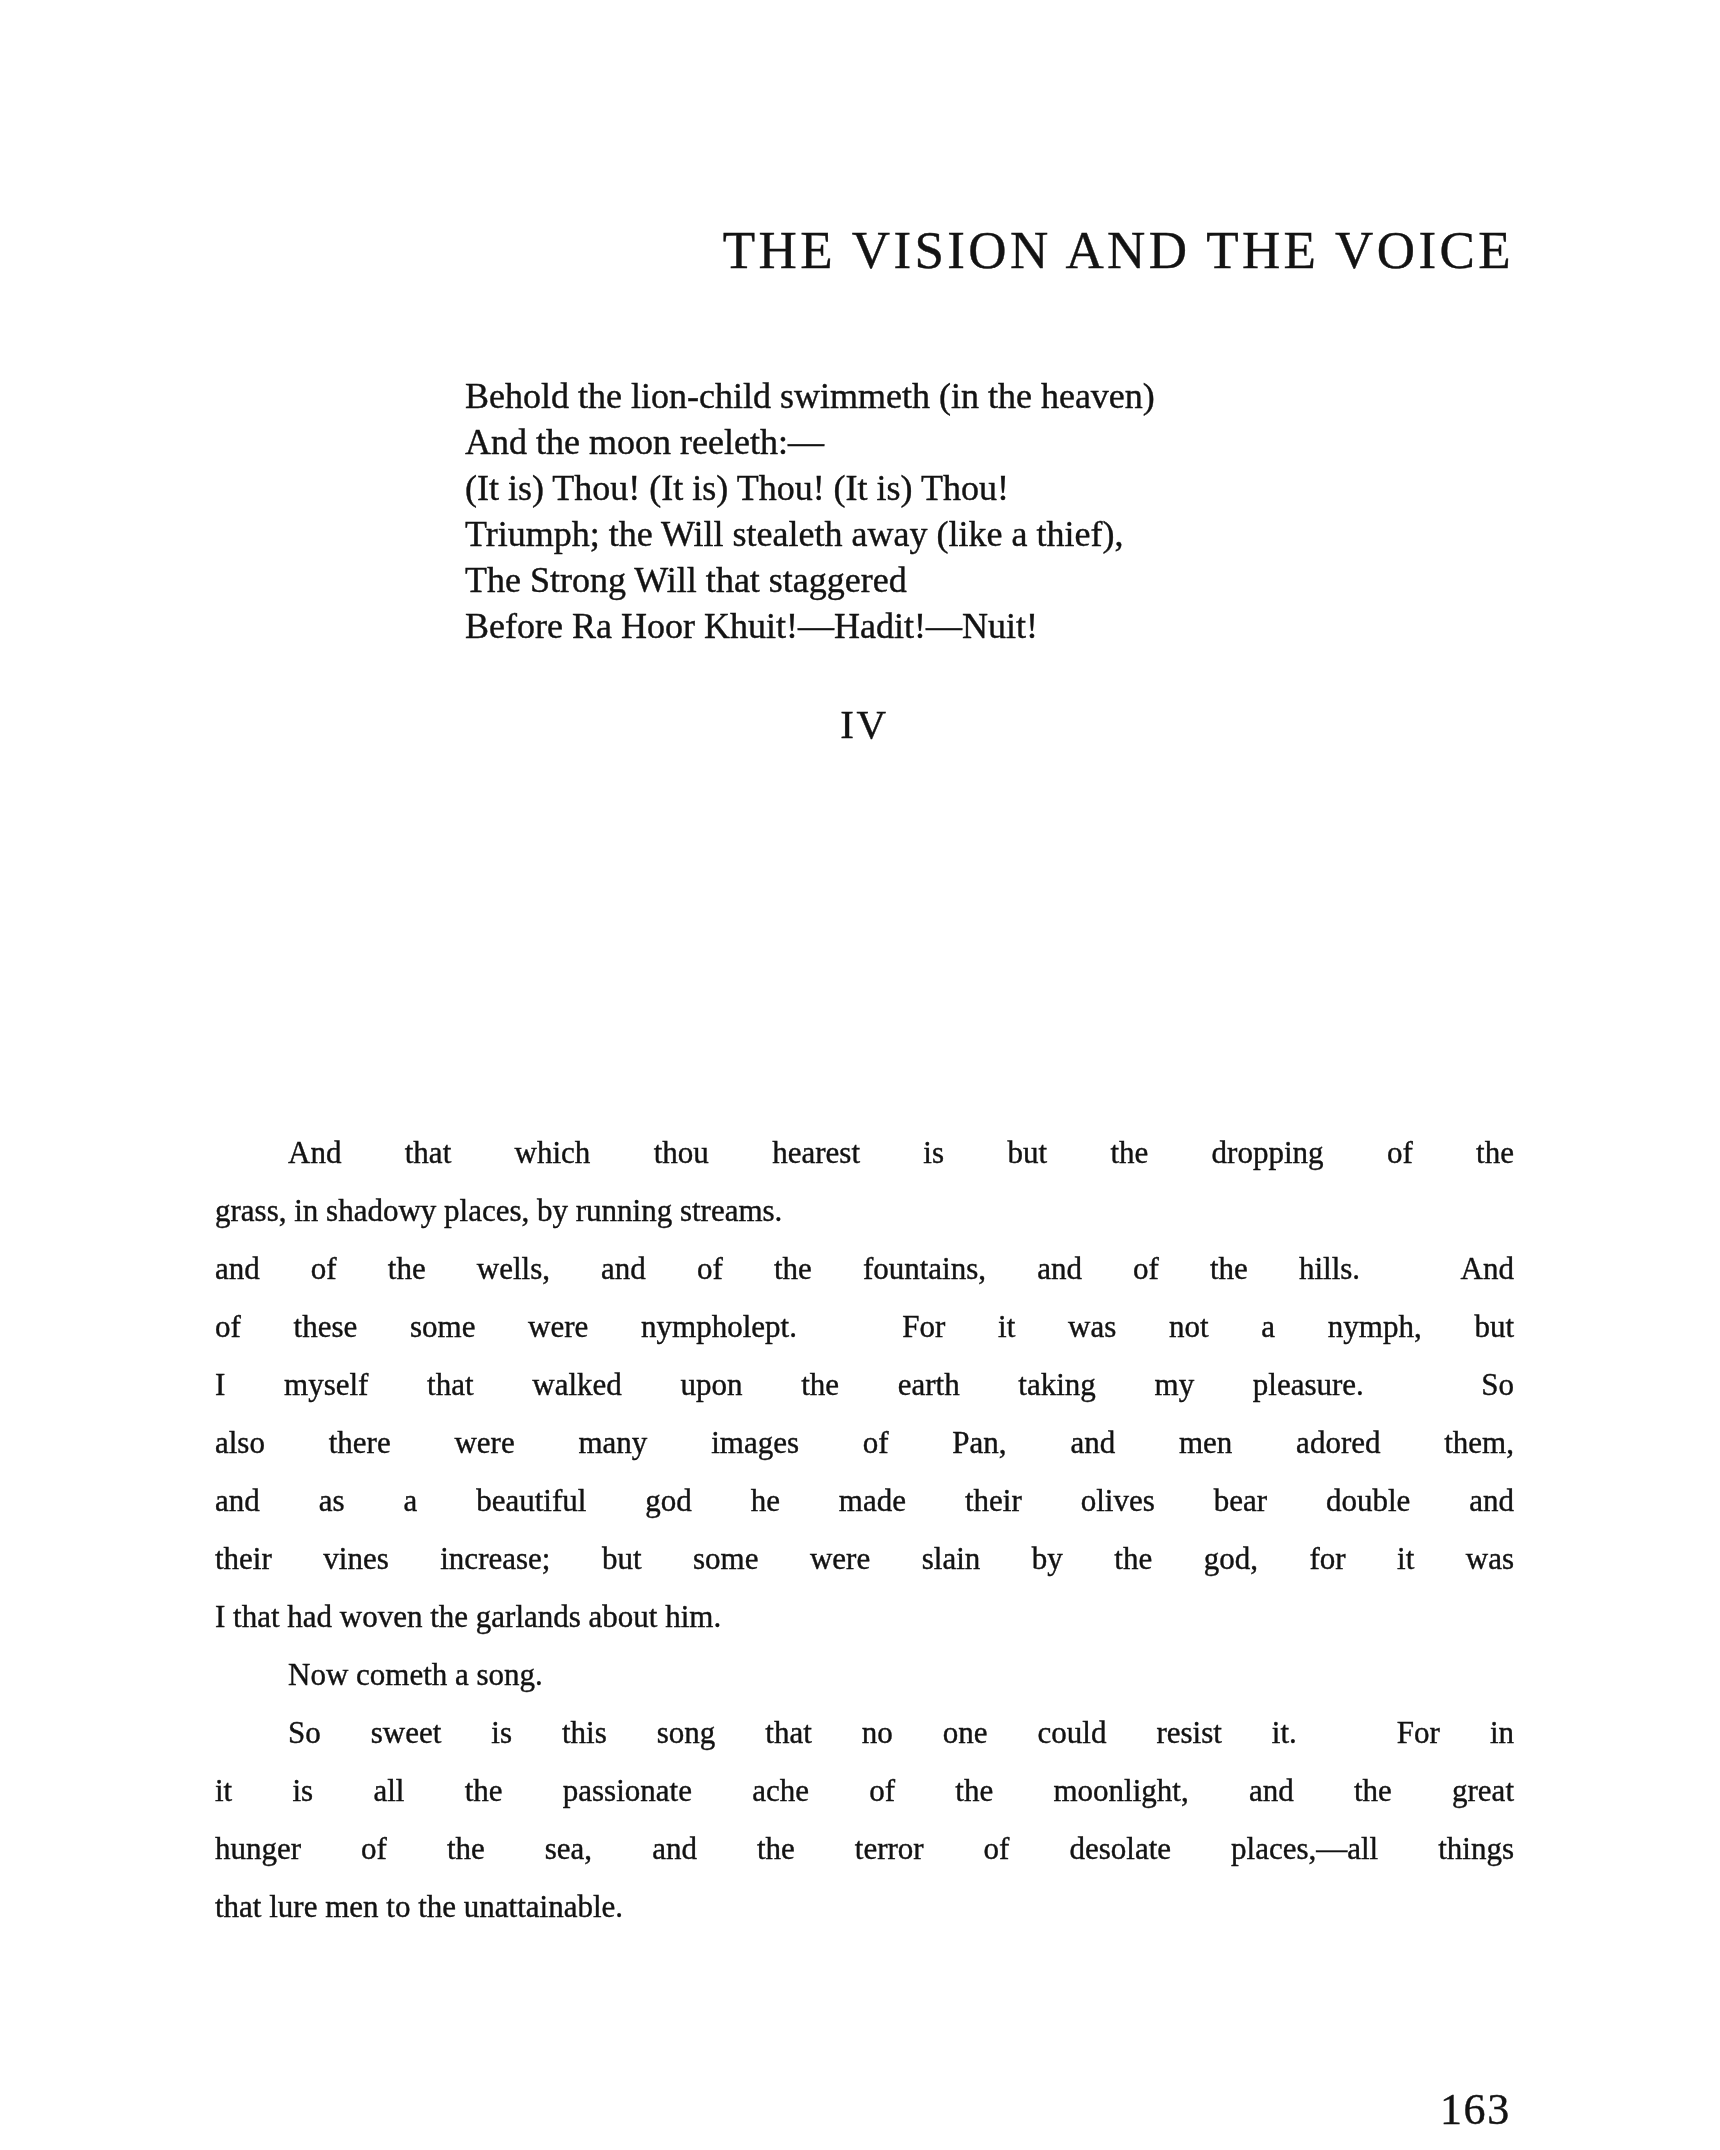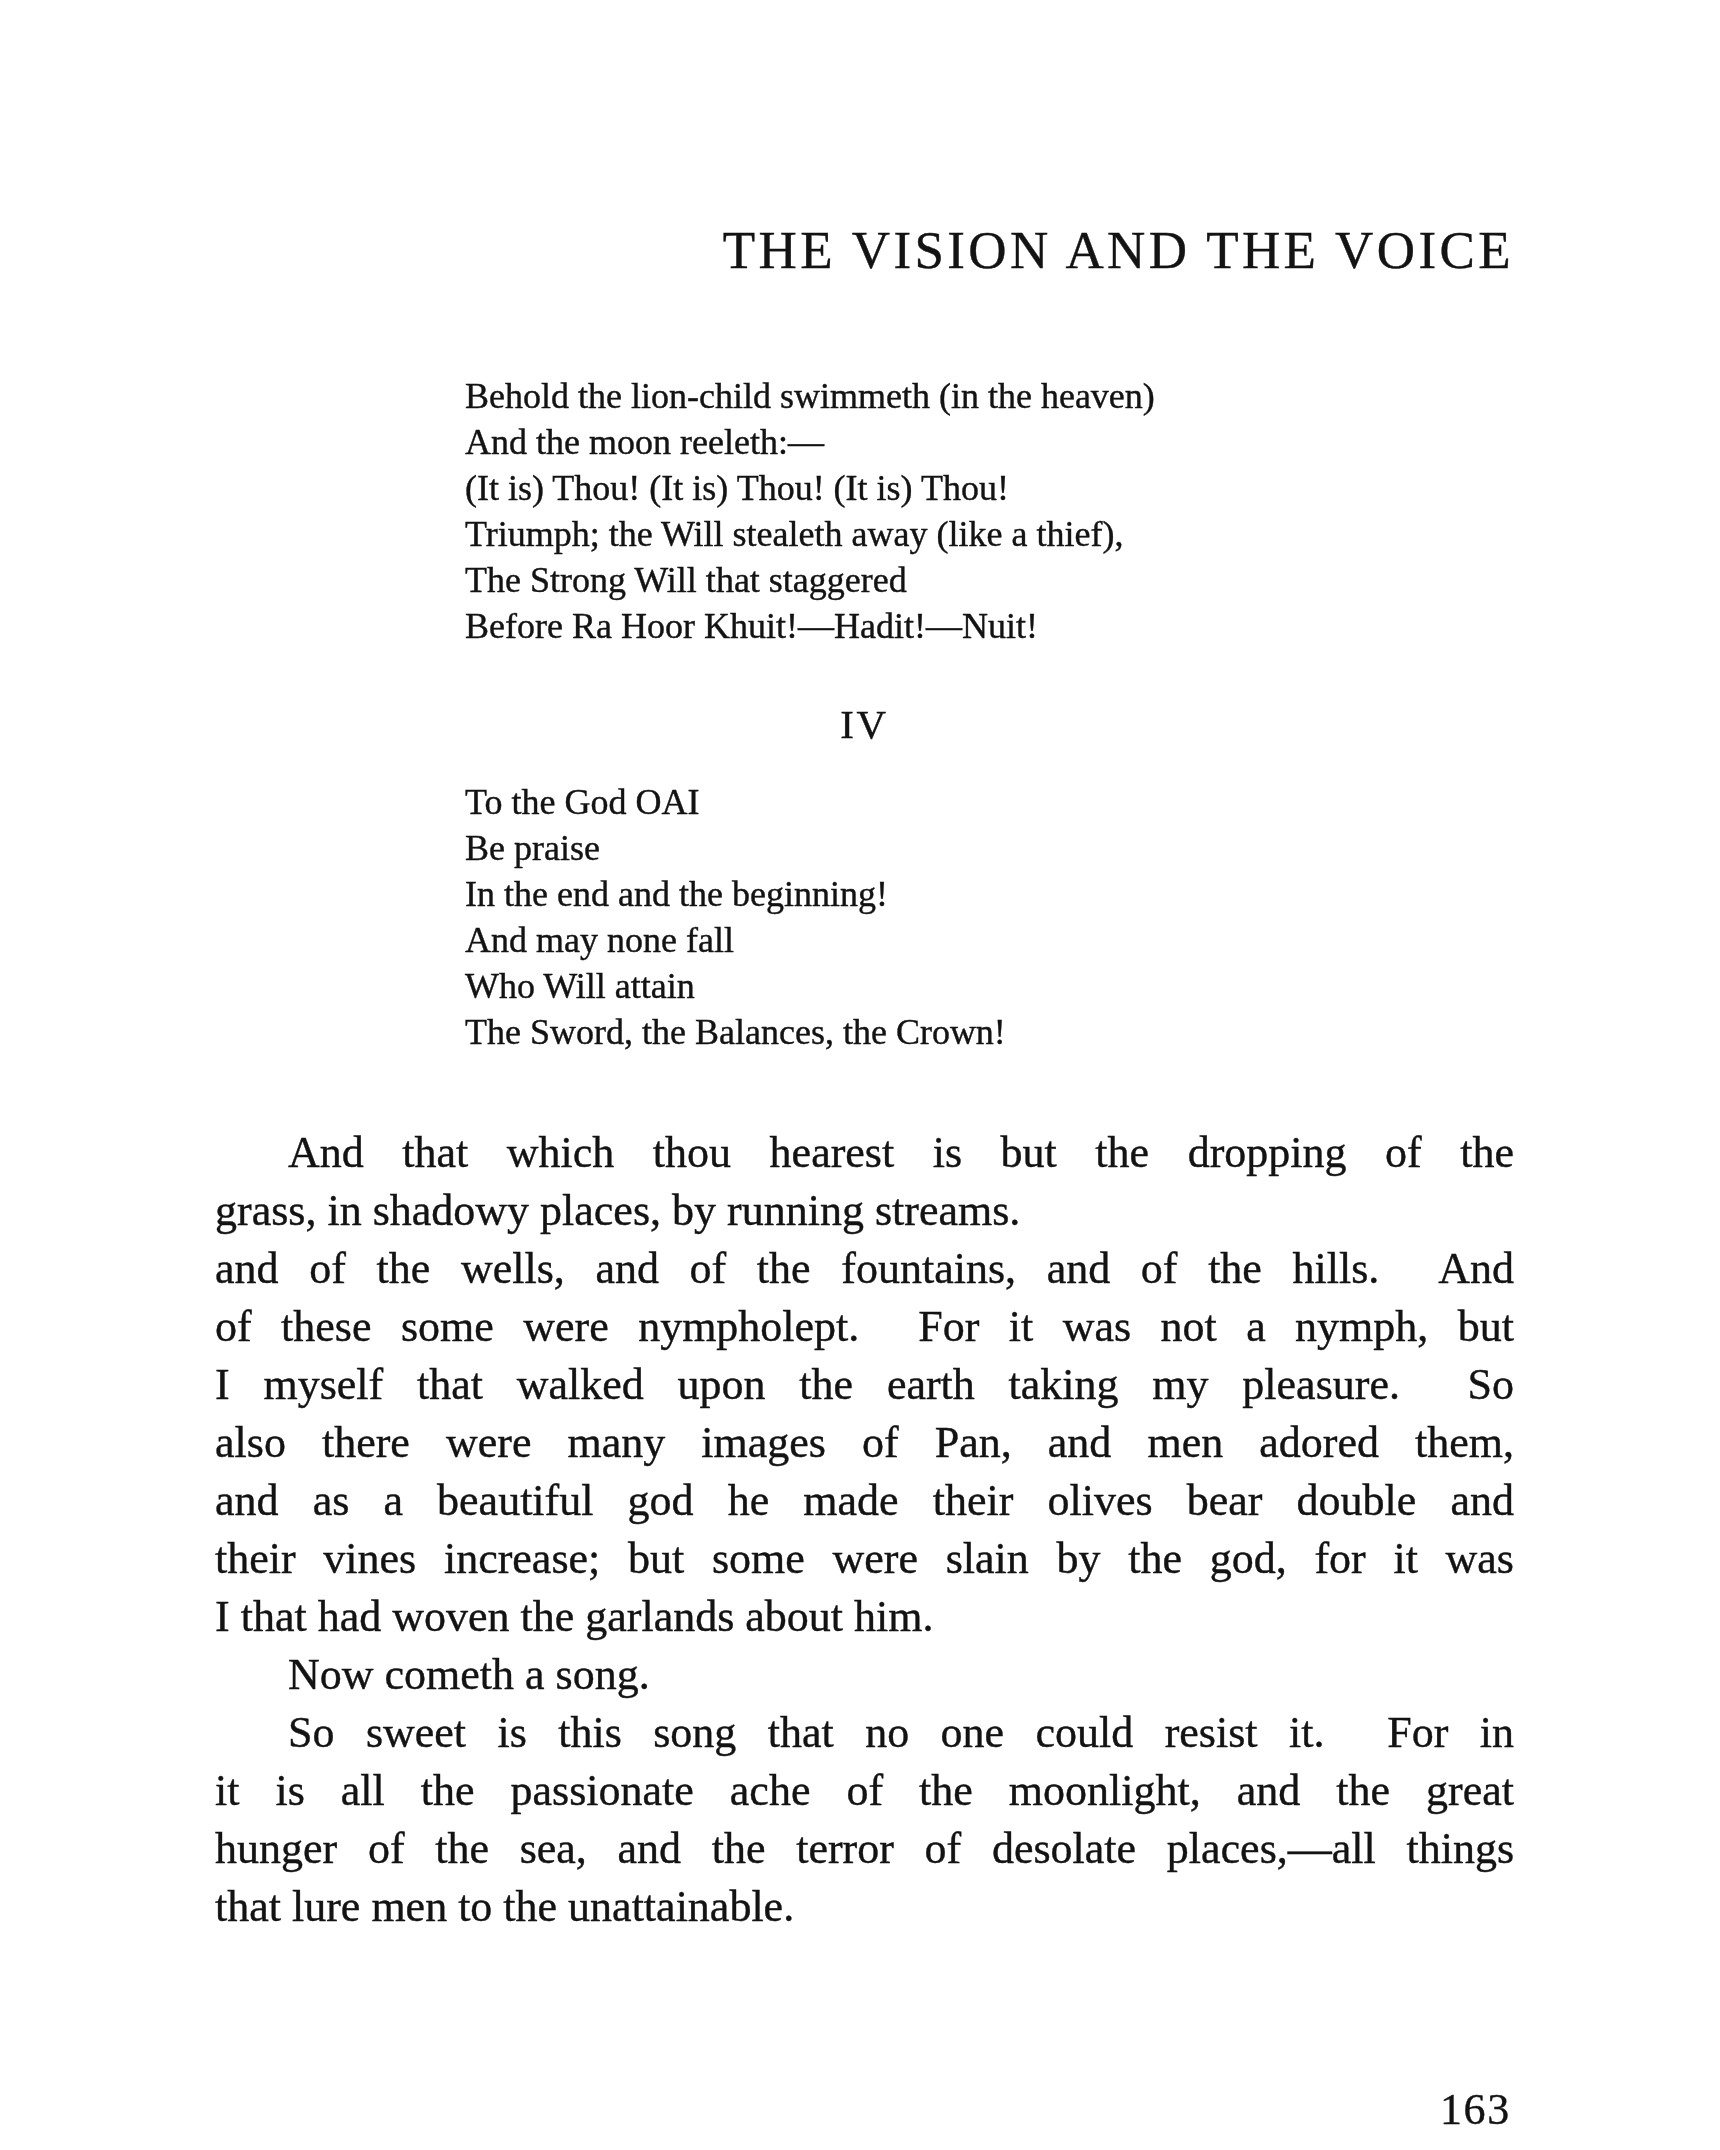--- a/index.html
+++ b/index.html
@@ -48,21 +48,21 @@
     font-size: 36px;
   }
   .verse.v-iii { top: 373px; }
   .verse.v-iv  { top: 779px; }
   .vline { white-space: nowrap; }
   .prose {
     position: absolute;
     left: 215px;
     top: 1124px;
     width: 1299px;
-    font-size: 44px;
+    font-size: 31px;
     line-height: 58px;
   }
   .pline {
     text-align: justify;
     text-align-last: justify;
     white-space: pre-wrap;
   }
   .pline.endline {
     text-align-last: left;
   }
@@ -91,28 +91,20 @@
     <div class="vline">Behold the lion-child swimmeth (in the heaven)</div>
     <div class="vline">And the moon reeleth:—</div>
     <div class="vline">(It is) Thou! (It is) Thou! (It is) Thou!</div>
     <div class="vline">Triumph; the Will stealeth away (like a thief),</div>
     <div class="vline">The Strong Will that staggered</div>
     <div class="vline">Before Ra Hoor Khuit!—Hadit!—Nuit!</div>
   </div>
 
   <div class="sec-heading h-iv">IV</div>
 
-  <div class="verse v-iv">
-    <div class="vline">To the God OAI</div>
-    <div class="vline">Be praise</div>
-    <div class="vline">In the end and the beginning!</div>
-    <div class="vline">And may none fall</div>
-    <div class="vline">Who Will attain</div>
-    <div class="vline">The Sword, the Balances, the Crown!</div>
-  </div>
 
   <div class="prose">
 
     <div class="para">
       <div class="pline indent">And that which thou hearest is but the dropping of the</div>
       <div class="pline endline">grass, in shadowy places, by running streams.</div>
     </div>
 
     <div class="para">
       <div class="pline">and of the wells, and of the fountains, and of the hills.  And</div>

